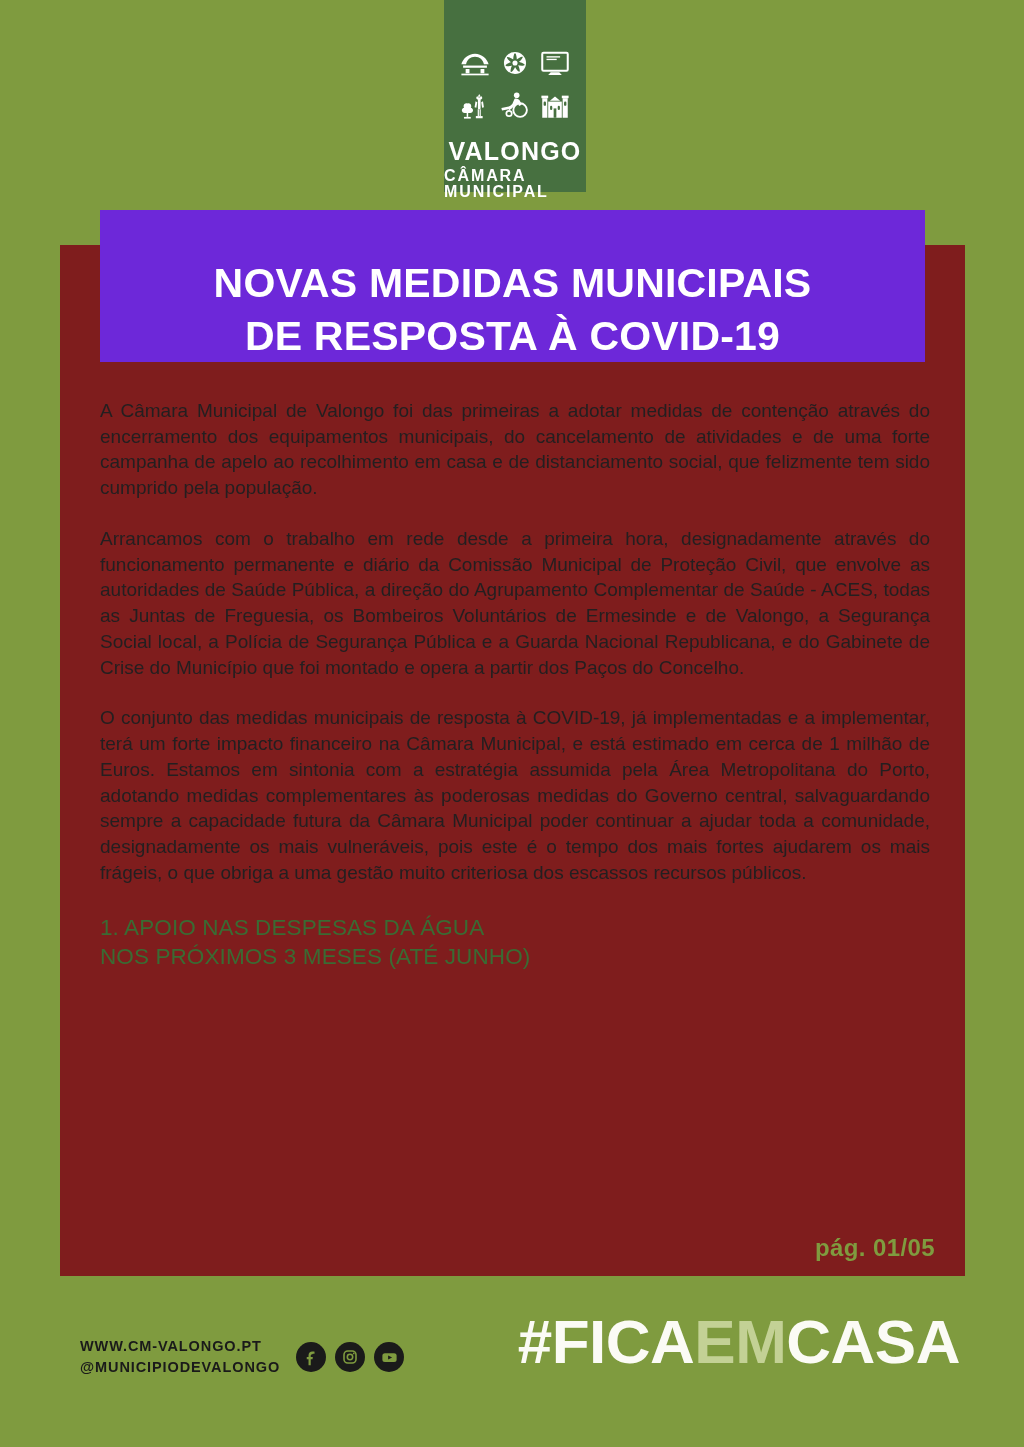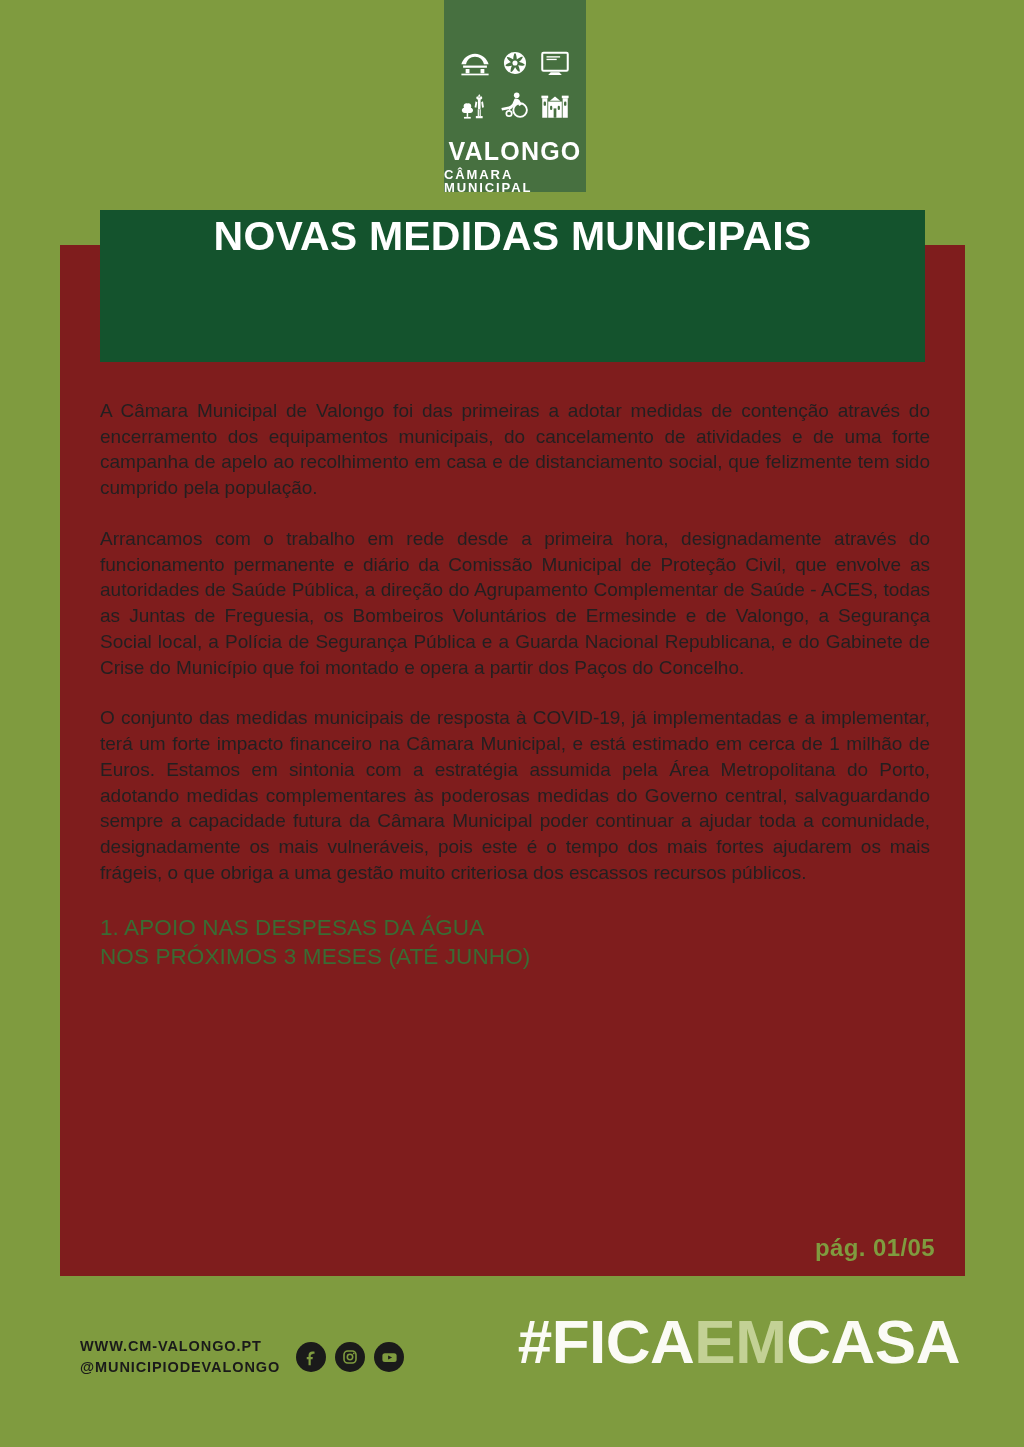--- a/index.html
+++ b/index.html
@@ -53,21 +53,21 @@
     color: #ffffff;
     font-size: 25px;
     font-weight: bold;
     letter-spacing: 1.2px;
     margin-top: 6px;
     line-height: 1;
     font-family: "Liberation Sans", sans-serif;
   }
   .logo-sub {
     color: #ffffff;
-    font-size: 13px;
+    font-size: 16px;
     font-weight: bold;
     letter-spacing: 1.9px;
     margin-top: 4px;
     line-height: 1;
   }
 
   
   .card {
     position: absolute;
     left: 60px;
@@ -77,25 +77,25 @@
     background: #7f1d1d;
   }
 
   
   .title-banner {
     position: absolute;
     left: 100px;
     top: 210px;
     width: 825px;
     height: 152px;
-    background: #14532d;
+    background: #6d28d9;
     display: flex;
     flex-direction: column;
     align-items: center;
-    justify-content: flex-start;
+    justify-content: flex-end;
   }
   .title-line {
     color: #ffffff;
     font-size: 41px;
     font-weight: bold;
     letter-spacing: 0.2px;
     line-height: 1.28;
     text-align: center;
     white-space: nowrap;
   }
@@ -280,20 +280,21 @@
     <div class="logo-name">VALONGO</div>
     <div class="logo-sub">CÂMARA MUNICIPAL</div>
   </div>
 
   <div class="card">
     <div class="page-num">pág. 01/05</div>
   </div>
 
   <div class="title-banner">
     <div class="title-line">NOVAS MEDIDAS MUNICIPAIS</div>
+    <div class="title-line">DE RESPOSTA À COVID-19</div>
   </div>
 
   <div class="body-area">
 
     <p class="para">A Câmara Municipal de Valongo foi das primeiras a adotar medidas de contenção através do encerramento dos equipamentos municipais, do cancelamento de atividades e de uma forte campanha de apelo ao recolhimento em casa e de distanciamento social, que felizmente tem sido cumprido pela população.</p>
     <p class="para">Arrancamos com o trabalho em rede desde a primeira hora, designadamente através do funcionamento permanente e diário da Comissão Municipal de Proteção Civil, que envolve as autoridades de Saúde Pública, a direção do Agrupamento Complementar de Saúde - ACES, todas as Juntas de Freguesia, os Bombeiros Voluntários de Ermesinde e de Valongo, a Segurança Social local, a Polícia de Segurança Pública e a Guarda Nacional Republicana, e do Gabinete de Crise do Município que foi montado e opera a partir dos Paços do Concelho.</p>
     <p class="para last-tight">O conjunto das medidas municipais de resposta à COVID-19, já implementadas e a implementar, terá um forte impacto financeiro na Câmara Municipal, e está estimado em cerca de 1 milhão de Euros. Estamos em sintonia com a estratégia assumida pela Área Metropolitana do Porto, adotando medidas complementares às poderosas medidas do Governo central, salvaguardando sempre a capacidade futura da Câmara Municipal poder continuar a ajudar toda a comunidade, designadamente os mais vulneráveis, pois este é o tempo dos mais fortes ajudarem os mais frágeis, o que obriga a uma gestão muito criteriosa dos escassos recursos públicos.</p>
 
     <div class="section">
       <div class="section-heading">1. APOIO NAS DESPESAS DA ÁGUA</div>

